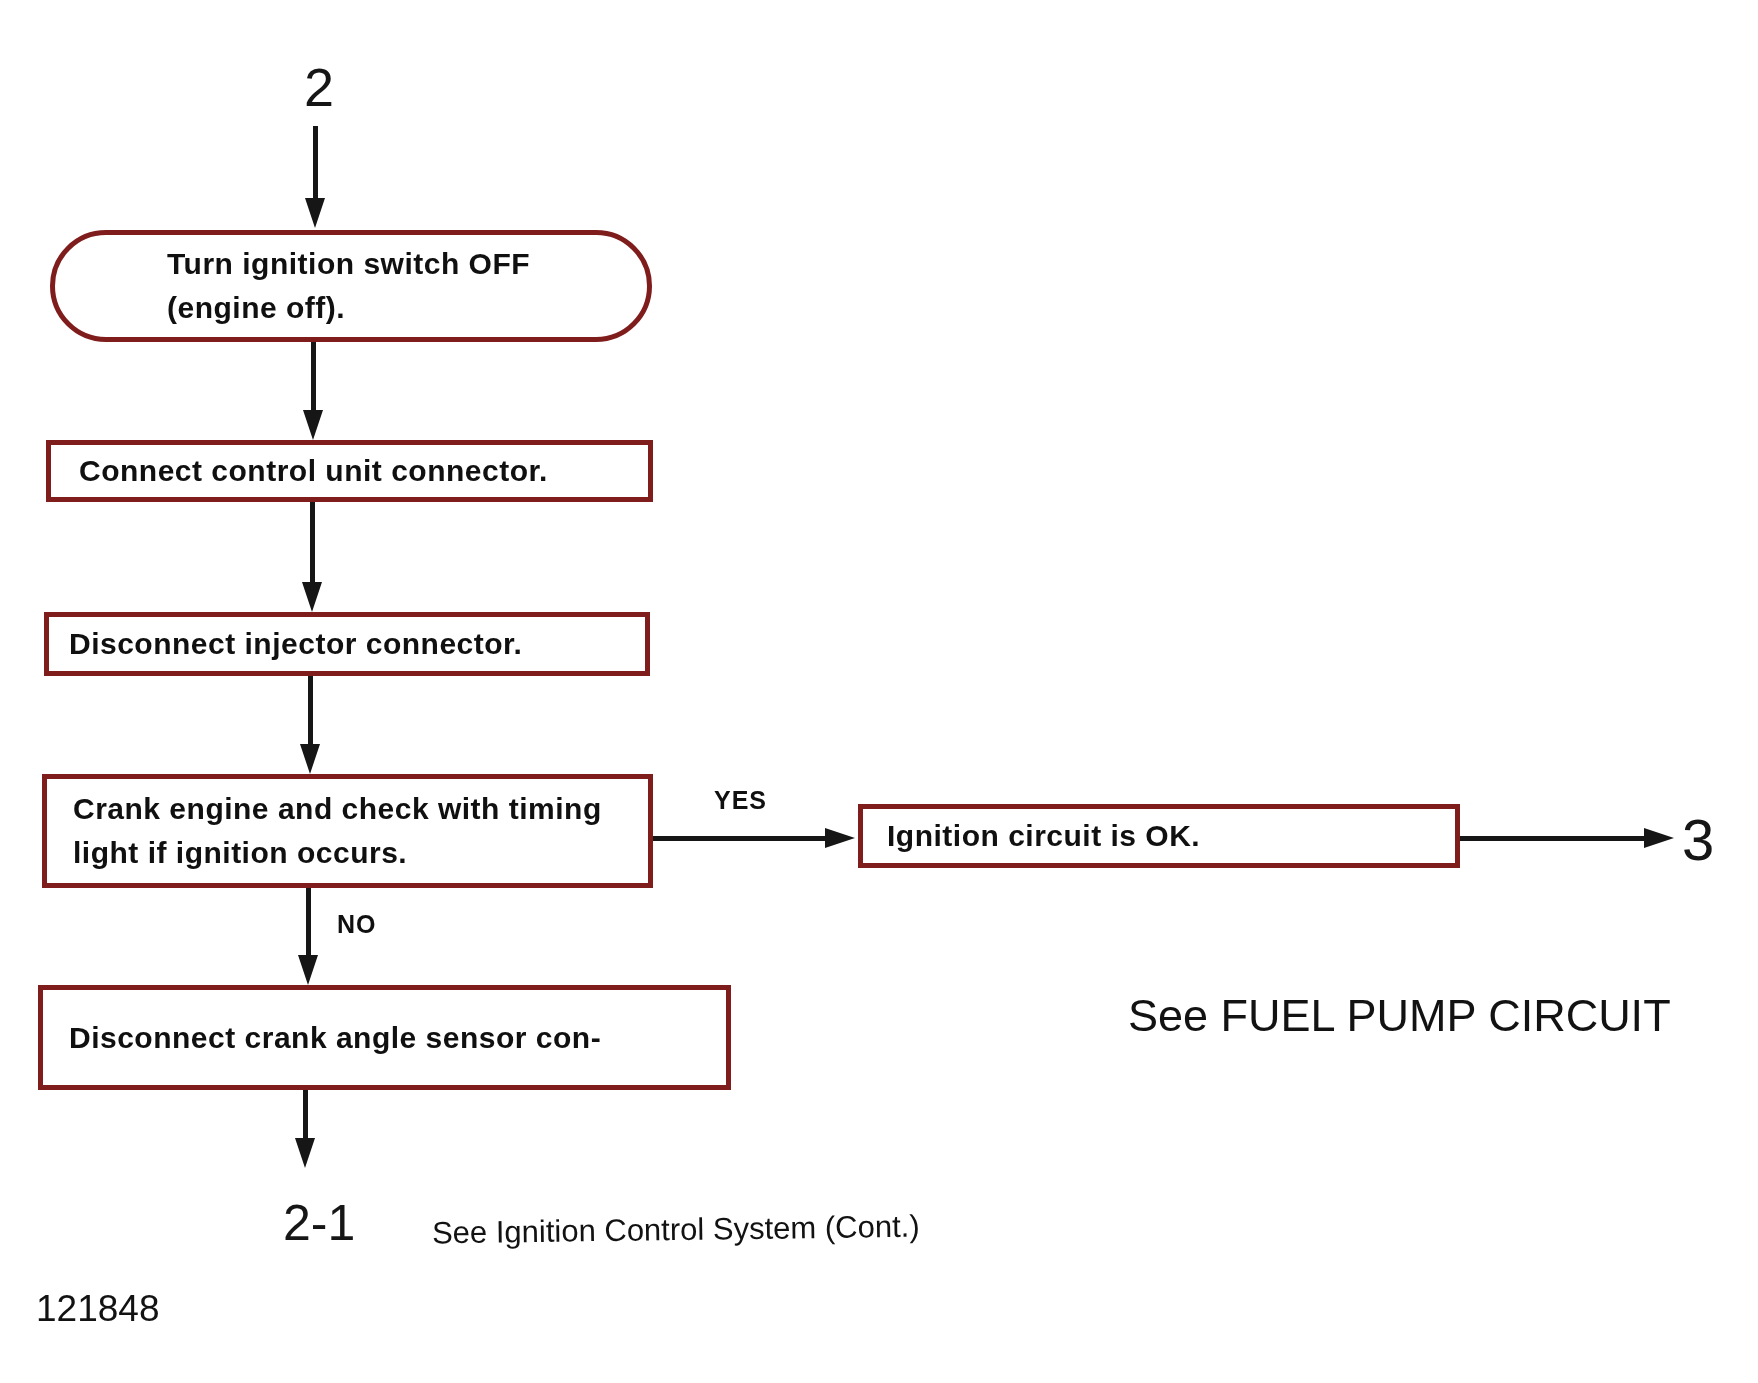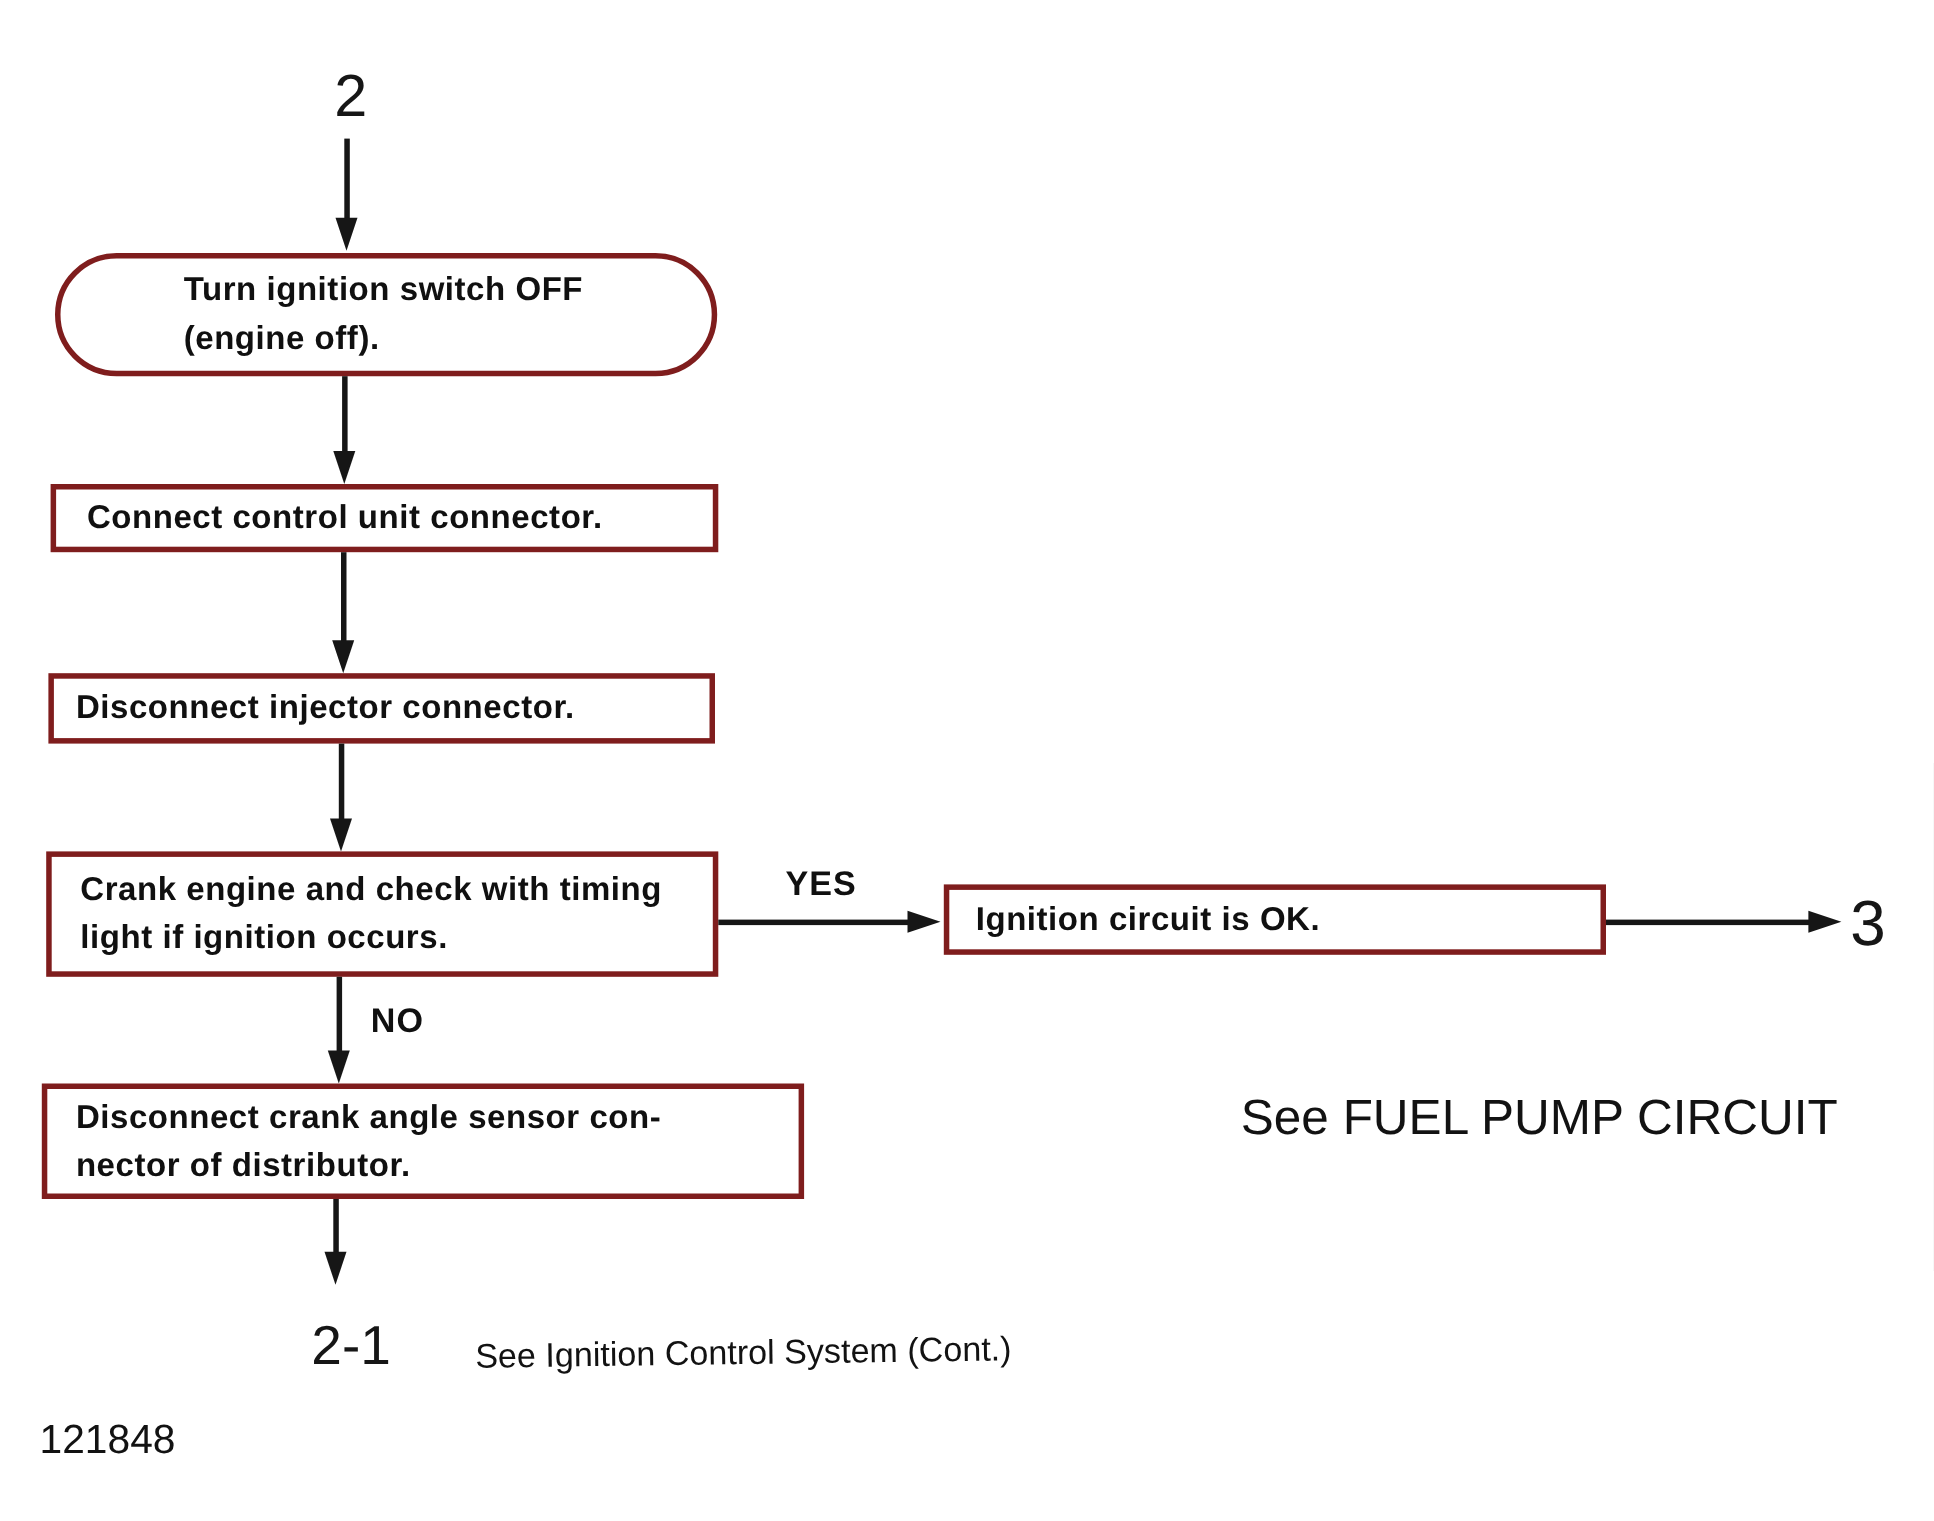--- a/index.html
+++ b/index.html
@@ -17,21 +17,21 @@
     display:flex; flex-direction:column; justify-content:center;
   }
   .node .line {
     font-weight:bold; font-size:30px; line-height:44px;
     letter-spacing:0.5px; white-space:nowrap; color:#101010;
   }
   .terminator { border-radius:60px; }
 
   
   .connector-num { position:absolute; font-size:54px; font-weight:400; color:#161616; }
-  .branch-label  { position:absolute; font-size:31px; font-weight:bold; color:#101010; letter-spacing:1px; }
+  .branch-label  { position:absolute; font-size:25px; font-weight:bold; color:#101010; letter-spacing:1px; }
   .note          { position:absolute; color:#121212; white-space:nowrap; }
 
   
   .varrow { position:absolute; width:22px; display:flex; flex-direction:column; align-items:center; }
   .varrow .shaft { width:5px; flex:1 1 auto; background:#161616; }
   .varrow .head  { width:0; height:0; flex:0 0 auto;
                    border-left:10px solid transparent; border-right:10px solid transparent;
                    border-top:30px solid #161616; margin-top:-1px; }
 
   
@@ -108,21 +108,20 @@
 
   <div class="branch-label" style="left:337px; top:910px;">NO</div>
 
   <div class="varrow" style="left:297px; top:888px; height:97px;">
     <div class="shaft"></div>
       <div class="head"></div>
   </div>
 
   <div class="node" style="left:38px; top:985px; width:693px; height:105px; padding-left:26px;">
     <div class="line">Disconnect crank angle sensor con-</div>
-    <div class="line">nector of distributor.</div>
   </div>
 
   <div class="varrow" style="left:294px; top:1090px; height:78px;">
     <div class="shaft"></div>
       <div class="head"></div>
   </div>
 
   <div class="connector-num" style="left:283px; top:1194px; font-size:50px;">2-1</div>
 
   <div class="note" style="left:432px; top:1212px; font-size:31px; font-weight:400; transform:rotate(-0.8deg);">See Ignition Control System (Cont.)</div>

